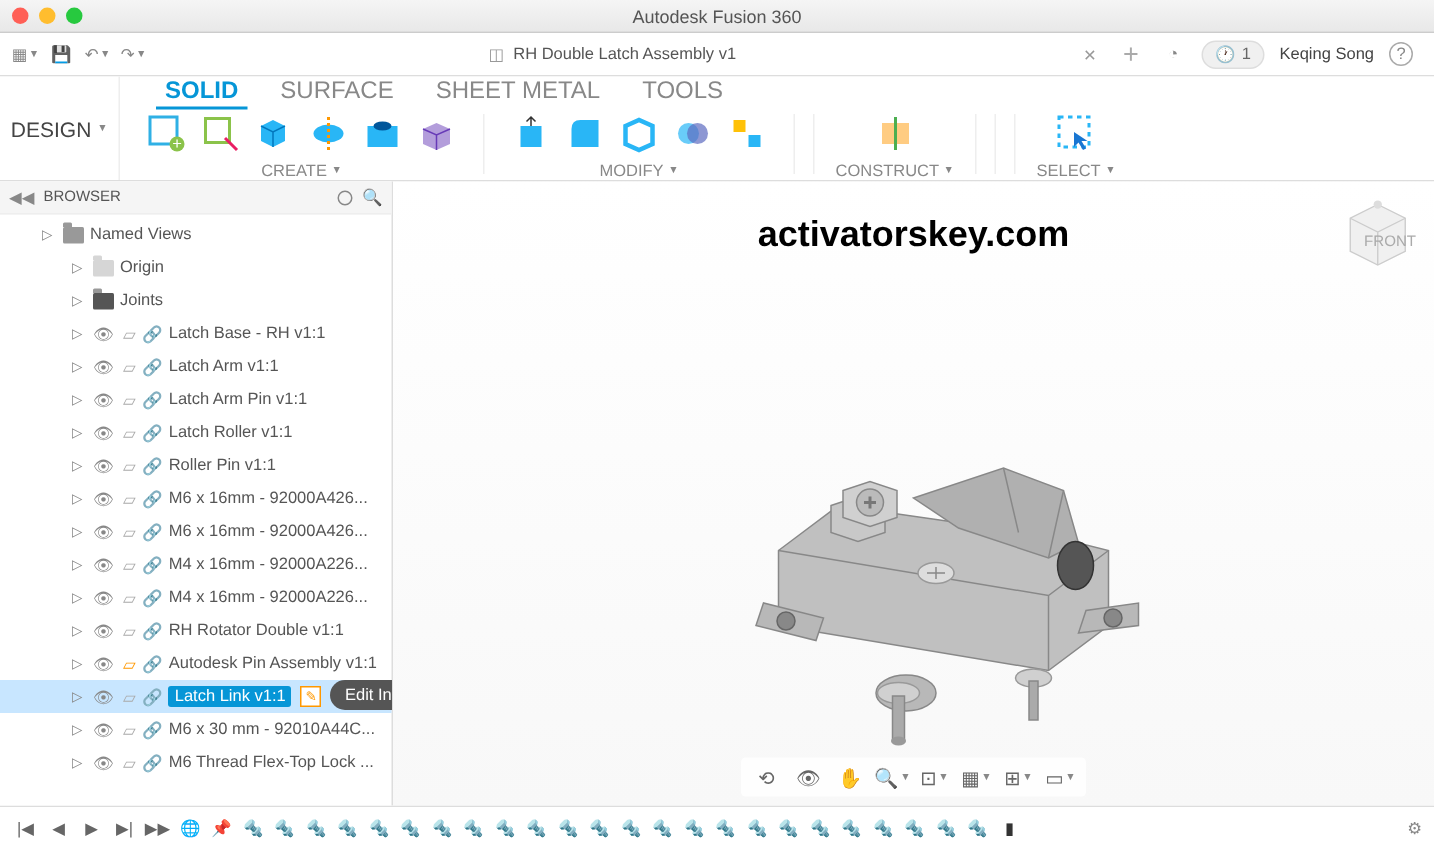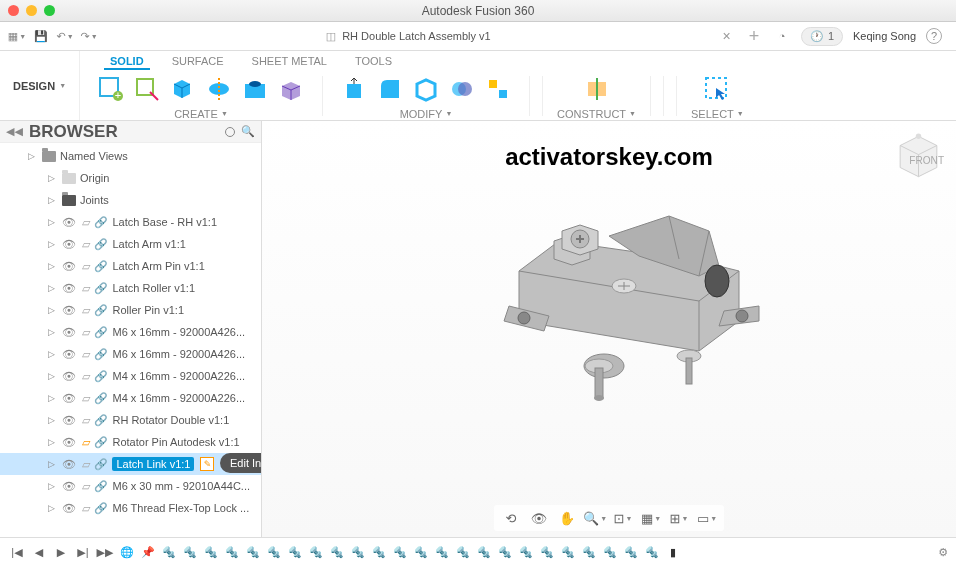--- a/index.html
+++ b/index.html
@@ -14,50 +14,50 @@
 .qbtn{width:18px;height:18px;display:flex;align-items:center;justify-content:center;color:#888;cursor:pointer}
 .doctab{flex:1;display:flex;align-items:center;justify-content:center;gap:6px;font-size:12px;color:#555}
 .doctab-close{color:#999;font-size:14px;cursor:pointer;padding:0 4px}
 .qat-right{display:flex;gap:10px;align-items:center;padding-right:6px}
 .qplus{font-size:18px;color:#aaa;cursor:pointer;padding:0 6px}
 .clock-badge{background:#f0f0f0;border:1px solid #ddd;border-radius:10px;padding:2px 8px;font-size:10px;color:#666;display:flex;align-items:center;gap:4px}
 .user{font-size:11px;color:#444}
 .help{width:16px;height:16px;border:1px solid #aaa;border-radius:50%;display:flex;align-items:center;justify-content:center;color:#888;cursor:pointer}
 .ribbon{height:70px;background:#fff;display:flex;align-items:stretch;border-bottom:1px solid #ddd}
 .workspace{width:80px;display:flex;flex-direction:column;align-items:center;justify-content:center;gap:4px;border-right:1px solid #eee}
-.ws-label{font-size:11px;color:#444;font-weight:bold}
+.ws-label{font-size:14px;color:#444;font-weight:normal}
 .ribbon-tabs{position:relative;flex:1;display:flex;flex-direction:column}
 .rtab-row{height:20px;display:flex;gap:28px;padding-left:30px;align-items:center}
-.rtab{font-size:11px;color:#888;cursor:pointer;position:relative}
+.rtab{font-size:16px;color:#888;cursor:pointer;position:relative}
 .rtab.active{color:#0696d7;font-weight:bold}
 .rtab.active::after{content:'';position:absolute;bottom:-3px;left:-6px;right:-6px;height:2px;background:#0696d7}
 .ricons{flex:1;display:flex;align-items:center;padding-left:8px;gap:4px}
 .ricon{width:34px;height:34px;border-radius:3px;display:flex;align-items:center;justify-content:center;cursor:pointer;font-size:26px;position:relative}
 .ricon svg{width:30px;height:30px}
 .rgroup{display:flex;flex-direction:column;align-items:center;gap:2px;padding:0 6px}
 .rgroup-lbl{font-size:9px;color:#888;display:flex;align-items:center;gap:2px}
 .rsep{width:1px;height:40px;background:#eee;margin:0 4px}
 .main{display:flex;height:calc(100% - 150px);position:relative}
 .browser-panel{width:262px;background:#fff;border-right:1px solid #ddd;display:flex;flex-direction:column}
 .browser-hdr{height:22px;display:flex;align-items:center;padding:0 6px;gap:6px;border-bottom:1px solid #eee;background:#f5f5f5}
-.bh-text{flex:1;font-size:17px;color:#555;font-weight:bold}
+.bh-text{flex:1;font-size:10px;color:#555;font-weight:normal}
 .bh-dot{width:10px;height:10px;border-radius:50%;border:1px solid #888}
 .bh-search{color:#aaa;cursor:pointer}
 .tree{overflow-y:auto;flex:1;padding:2px 0}
 .trow{height:22px;display:flex;align-items:center;gap:4px;padding-left:8px;cursor:pointer;position:relative}
 .trow.selected{background:#c8e6ff}
 .trow.selected .tlabel{background:#0696d7;color:#fff;padding:1px 4px;border-radius:2px}
 .texp{width:10px;color:#888;font-size:9px}
 .teye{width:16px;color:#888;font-size:11px}
 .tico{width:14px;height:14px;display:flex;align-items:center;justify-content:center}
 .tlabel{font-size:11px;color:#555;white-space:nowrap;overflow:hidden;text-overflow:ellipsis;max-width:160px}
 .tedit{width:14px;height:14px;background:#fff;border:1px solid #ff9800;display:flex;align-items:center;justify-content:center;font-size:9px;color:#ff9800;margin-left:2px}
 .tooltip{position:absolute;left:220px;top:0;background:#555;color:#fff;padding:4px 10px;border-radius:12px;font-size:11px;white-space:nowrap;z-index:50}
 .ind1{padding-left:28px}.ind2{padding-left:48px}
-.viewport{flex:1;background:linear-gradient(#fff,#f8f8f8);position:relative;display:flex;align-items:flex-start;justify-content:center}
+.viewport{flex:1;background:linear-gradient(#fff,#f8f8f8);position:relative;display:flex;align-items:flex-end;justify-content:center}
 .watermark{position:absolute;top:22px;font-size:24px;font-weight:bold;color:#000}
 .viewcube{position:absolute;top:8px;right:10px;width:55px;height:55px}
 .navbar{position:absolute;bottom:6px;left:50%;transform:translateX(-50%);display:flex;gap:10px;align-items:center;background:rgba(255,255,255,0.8);padding:4px 8px;border-radius:3px}
 .navbtn{width:18px;height:18px;display:flex;align-items:center;justify-content:center;color:#666;cursor:pointer;font-size:13px}
 .timeline{height:29px;background:#fff;border-top:1px solid #ddd;display:flex;align-items:center;padding:0 8px;gap:4px}
 .tl-ctrl{width:18px;height:18px;display:flex;align-items:center;justify-content:center;color:#666;cursor:pointer}
 .tl-items{flex:1;display:flex;gap:3px;align-items:center;overflow:hidden}
 .tl-item{width:18px;height:18px;display:flex;align-items:center;justify-content:center;color:#888;cursor:pointer}
 .tl-end{cursor:pointer;color:#888}
 .folder-ico{width:14px;height:11px;background:#999;border-radius:1px;position:relative}
@@ -352,21 +352,21 @@
           </span>
           <span class="tlabel">RH Rotator Double v1:1</span>
         </div>
         <div class="trow ind2">
           <span class="texp">▷</span>
           <span class="teye">👁</span>
           <span style="color:#ff9800">▱</span>
           <span class="tico">
             <span class="link-ico">🔗</span>
           </span>
-          <span class="tlabel">Rotator Pin Autodesk v1:1</span>
+          <span class="tlabel">Autodesk Pin Assembly v1:1</span>
         </div>
         <div class="trow ind2 selected">
           <span class="texp">▷</span>
           <span class="teye">👁</span>
           <span style="color:#aaa">▱</span>
           <span class="tico">
             <span class="link-ico">🔗</span>
           </span>
           <span class="tlabel">Latch Link v1:1</span>
           <span class="tedit">✎</span>

